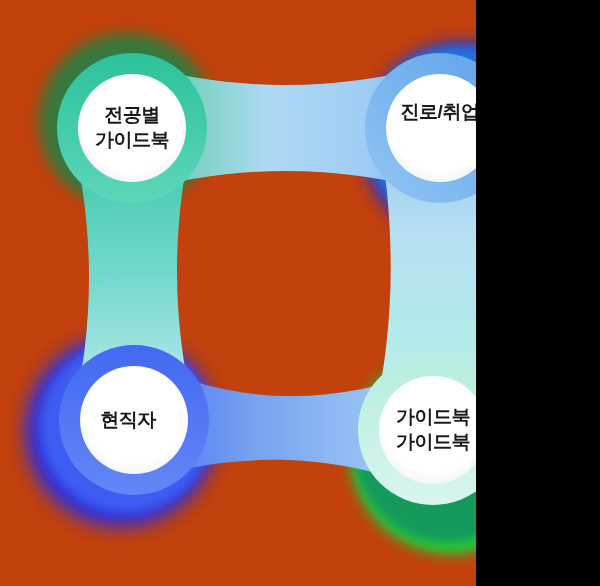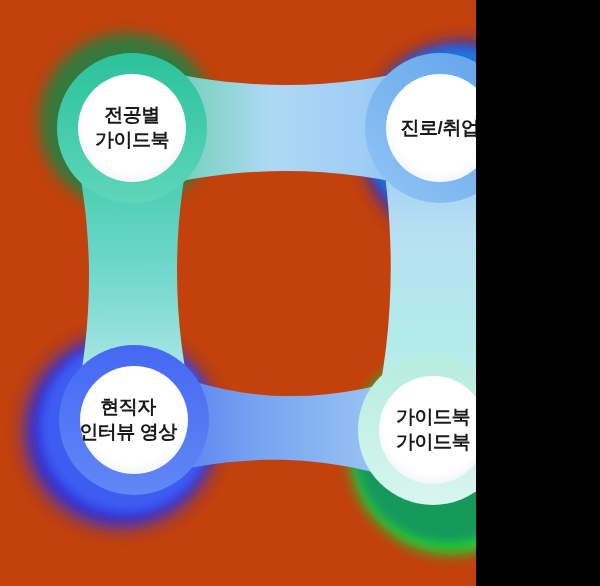--- a/index.html
+++ b/index.html
@@ -28,21 +28,21 @@
     font-weight: 800;
     font-size: 19px;
     line-height: 1.3;
     letter-spacing: -0.5px;
     white-space: nowrap;
   }
   .node-label span {
     display: block;
   }
   .label-tl { left: 132px; top: 128px; }
-  .label-tr { left: 440px; top: 128px; text-align: right; }
+  .label-tr { left: 440px; top: 112px; text-align: right; }
   .label-bl { left: 128px; top: 420px; }
   .label-br { left: 433px; top: 430px; }
 </style>
 </head>
 <body>
 
 <div id="stage">
 
   <svg id="diagram-svg" width="600" height="586" viewBox="0 0 600 586">
     <defs>
@@ -144,21 +144,20 @@
     <span>전공별</span>
     <span>가이드북</span>
   </div>
 
   <div class="node-label label-tr">
     <span>진로/취업</span>
   </div>
 
   <div class="node-label label-bl">
     <span>현직자</span>
-    <span>인터뷰 영상</span>
   </div>
 
   <div class="node-label label-br">
     <span>가이드북</span>
     <span>가이드북</span>
   </div>
 
 </div>
 
 </body></html>

